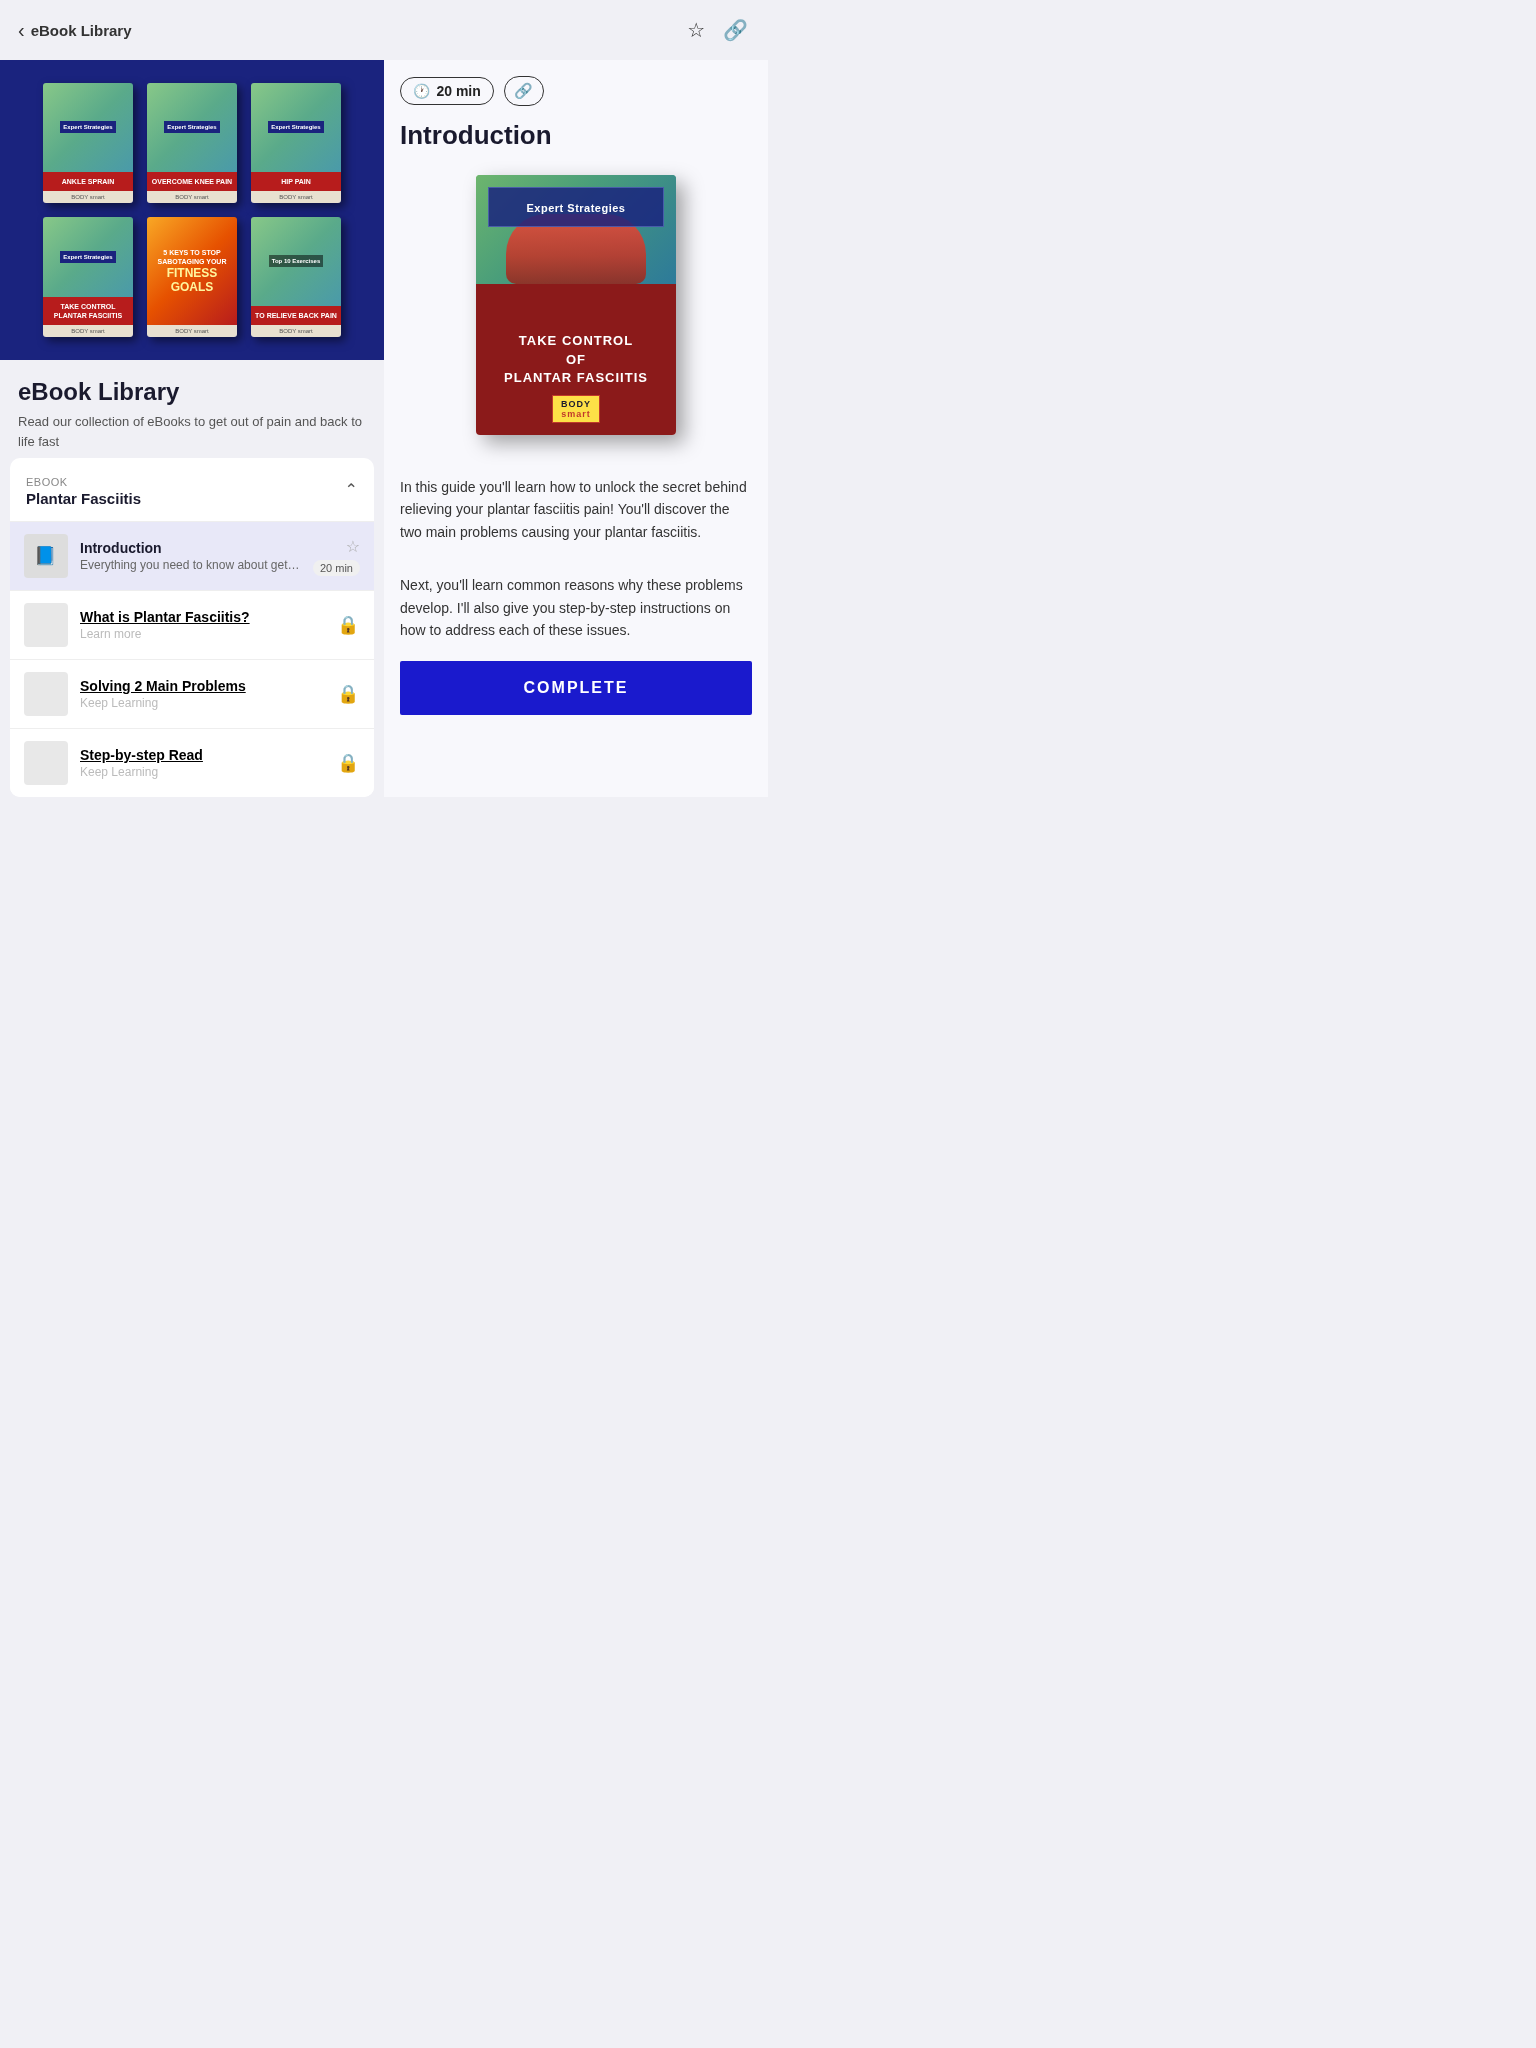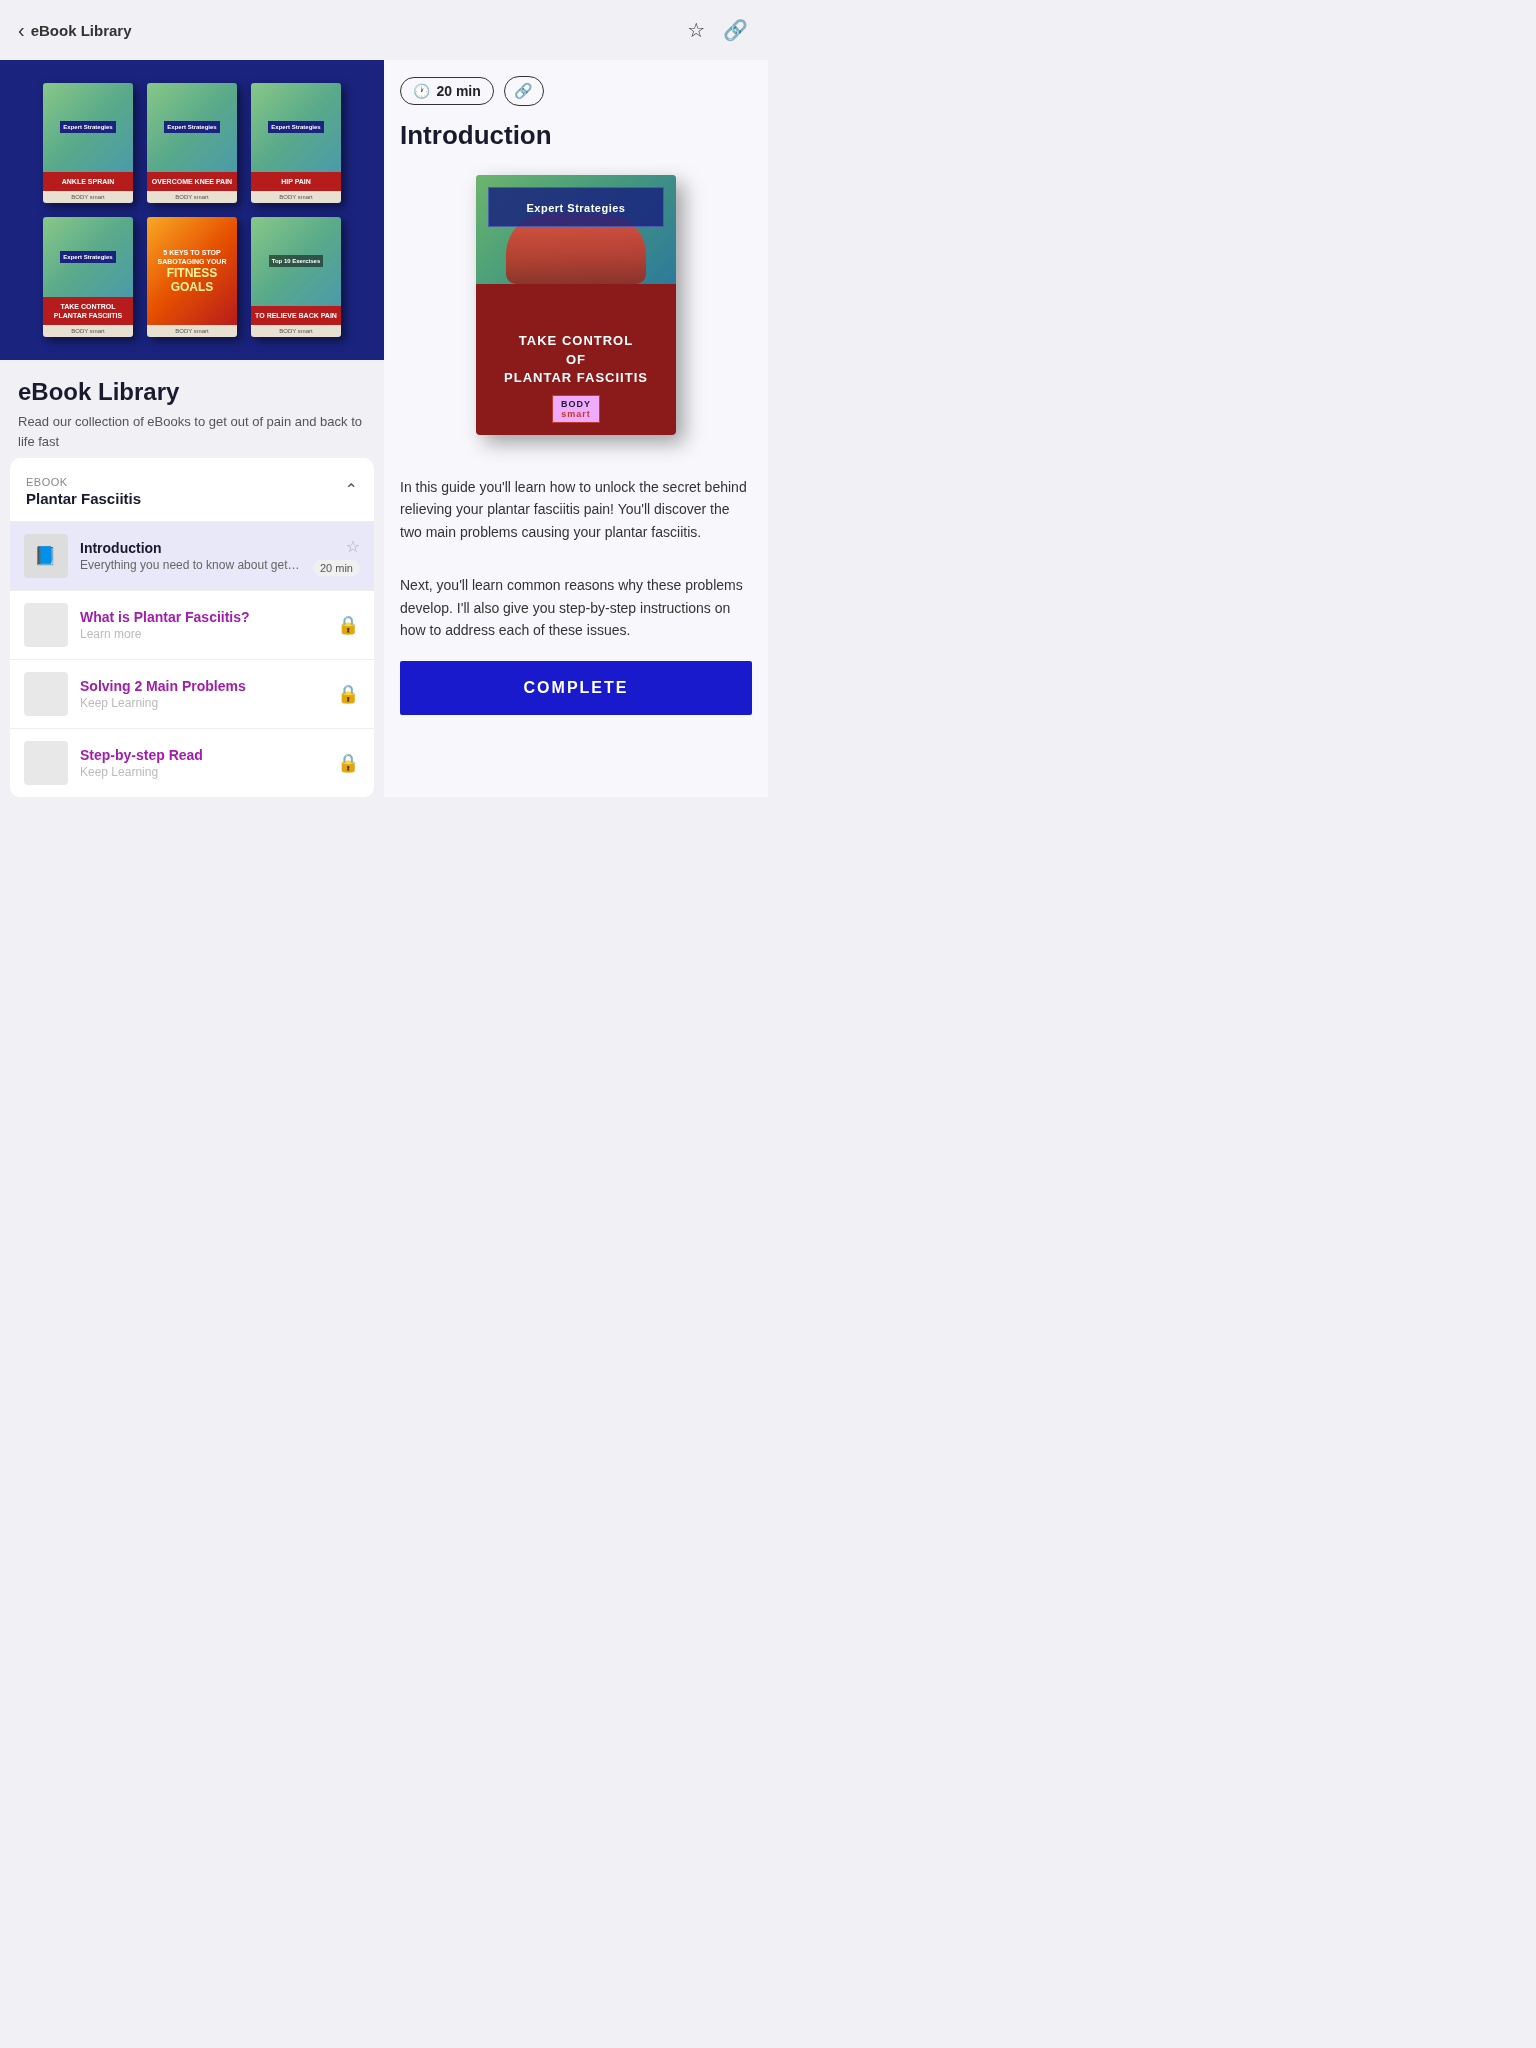--- a/index.html
+++ b/index.html
@@ -291,21 +291,21 @@
       bottom: 12px;
       left: 0;
       right: 0;
       display: flex;
       justify-content: center;
     }
     .brand-box {
       border: 1.5px solid #c0392b;
       padding: 3px 8px;
       text-align: center;
-      background: #f0abfc;
+      background: #fde047;
     }
     .brand-body {
       font-size: 9px;
       font-weight: 900;
       color: #1a1a2e;
       letter-spacing: 1px;
       text-transform: uppercase;
     }
     .brand-smart {
       font-size: 9px;
@@ -343,21 +343,22 @@
       color: #333;
     }
     .back-label {
       font-size: 15px;
       font-weight: 600;
       color: #333;
     }
 
     
     .chapter-item.locked .chapter-title {
-      color: #a21caf;
+      color: #000000;
+      text-decoration: underline;
     }
     .chapter-item.locked .chapter-desc {
       color: #bbb;
     }
     .chapter-thumb.locked-thumb {
       background: #e8e8e8;
     }
 
     
     .hero-books-grid {

